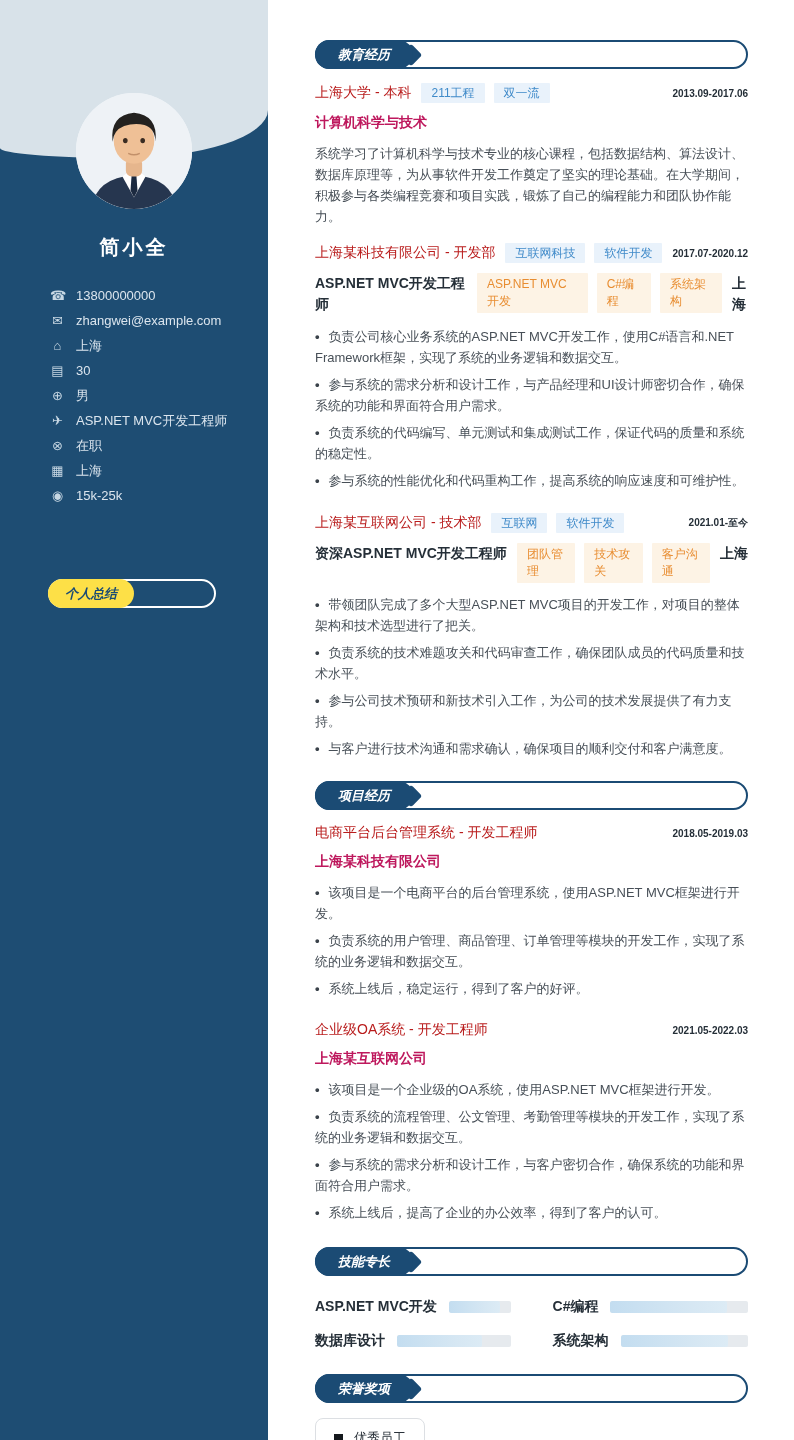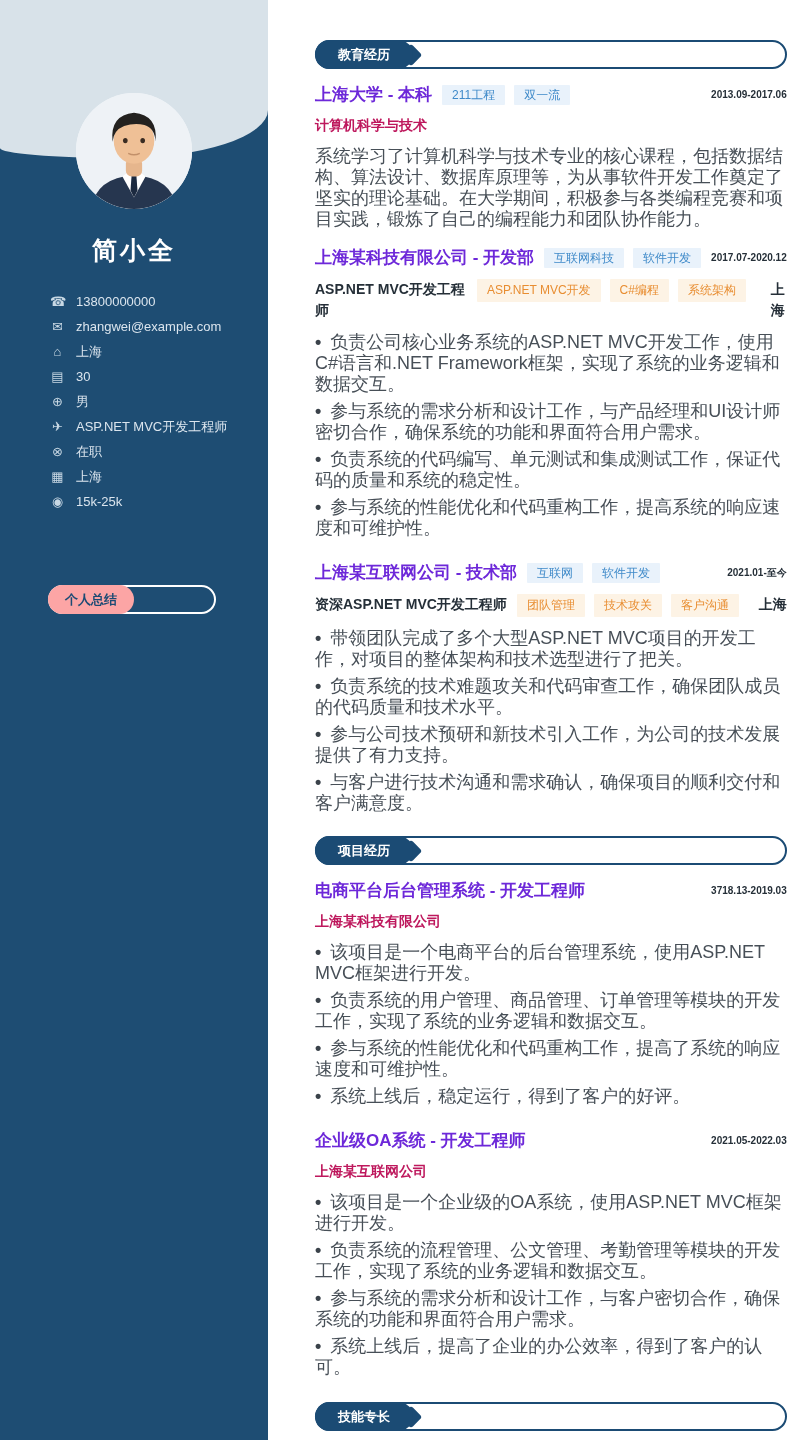--- a/index.html
+++ b/index.html
@@ -9,55 +9,55 @@
     font-family:"Liberation Sans","DejaVu Sans",sans-serif;
     -webkit-font-smoothing:antialiased;
   }
   
   .sidebar { flex:0 0 268px; width:268px; background:#1e4d73; position:relative; color:#dbe5ee; }
   .side-top { position:absolute; top:0; left:0; width:100%; height:158px;
               background:#d8e2e9; border-radius:0 0 55% 45% / 0 0 48px 10px; }
   .avatar-wrap { position:relative; width:116px; height:116px; margin:93px auto 0;
                  border-radius:50%; overflow:hidden; background:#f1f5f8; }
   .avatar-wrap svg { display:block; width:100%; height:100%; }
-  .name { position:relative; text-align:center; color:#fff; font-size:25px; font-weight:700;
+  .name { position:relative; text-align:center; color:#fff; font-size:20px; font-weight:700;
           letter-spacing:3px; margin-top:25px; }
   .contacts { position:relative; margin:27px 18px 0 50px; display:flex; flex-direction:column; gap:10px; }
   .contact { display:flex; align-items:center; gap:11px; font-size:13px; line-height:15px; }
   .c-icon { width:15px; text-align:center; font-size:13px; color:#c8d8e4; flex:0 0 15px; }
   
   .pill { position:relative; height:29px; border:2px solid #1b4b74; border-radius:15px; }
   .pill-label { position:absolute; left:-2px; top:-2px; height:29px; min-width:98px; padding:0 18px;
                 border-radius:15px; display:flex; align-items:center; justify-content:center;
-                font-size:13px; font-weight:700; background:#1b4b74; color:#fff; }
+                font-size:13px; font-weight:700; background:#1b4b74; color:#fff;font-style:italic; }
   .pill-label::after { content:''; position:absolute; right:-6px; top:50%; width:16px; height:16px;
                 border-radius:3px; background:inherit; transform:translateY(-50%) rotate(45deg); z-index:-1; }
   .side-pill { border-color:#fff; margin:76px 52px 0 48px; }
-  .side-pill .pill-label { background:#fca5a5; color:#1b4b74; min-width:86px; padding:0 16px; }
+  .side-pill .pill-label { background:#fde047; color:#1b4b74; min-width:86px; padding:0 16px; }
   .summary-text { position:relative; margin:21px 40px 0 48px; font-size:13px; line-height:23px; color:#d7e2ec; }
   
   .main { flex:1; padding:40px 52px 0 47px; }
   .entry-row { display:flex; align-items:center; gap:10px; margin-top:14px; }
-  .e-title { font-weight:700; font-size:17px; color:#6d28d9; white-space:nowrap; }
+  .e-title { font-weight:400; font-size:14px; color:#b91c1c; white-space:nowrap; }
   .tags { display:flex; gap:9px; align-items:center; }
   .tag { font-size:12px; line-height:14px; padding:3px 10px; border-radius:1px;
          background:#e9f2fb; color:#3f8ac9; white-space:nowrap; }
   .e-date { margin-left:auto; font-weight:700; font-size:10px; color:#252f38; white-space:nowrap; }
   .entry-row2 { display:flex; gap:10px; margin-top:10px; align-items:flex-start; }
   .e-title2 { font-weight:700; font-size:14px; color:#252f38; line-height:21px; }
   .skill-tags { display:flex; gap:9px; flex:1 1 auto; min-width:0; }
   .skill-tags .tag { background:#fdf3e5; color:#e88d31; white-space:normal; line-height:17px; min-width:0; }
   .e-loc { margin-left:auto; font-weight:700; font-size:14px; color:#252f38; line-height:21px; }
   .work-entry:nth-of-type(1) .e-title2 { flex:0 0 152px; }
   .work-entry:nth-of-type(1) .e-loc { flex:0 0 16px; width:16px; }
   .work-entry:nth-of-type(2) .e-title2 { flex:0 0 auto; white-space:nowrap; }
   .work-entry:nth-of-type(2) .e-loc { white-space:nowrap; }
   .work-entry:nth-of-type(2), .proj-entry:nth-of-type(2) { margin-top:22px; }
   .bullets { margin-top:11px; }
-  .bullet { font-size:18px; color:#474f57; line-height:21px; margin-bottom:6px; }
+  .bullet { font-size:13px; color:#474f57; line-height:21px; margin-bottom:6px; }
   .b-dot { font-weight:700; margin-right:9px; color:#3a424a; }
   .proj-company { font-weight:700; font-size:14px; color:#be185d; margin-top:11px; }
   .sec-work { margin-top:16px; } .sec-projects { margin-top:22px; }
   .sec-skills { margin-top:24px; } .sec-honors { margin-top:24px; }
   .skill-grid { display:grid; grid-template-columns:1fr 1fr; column-gap:42px; row-gap:16px; margin-top:22px; }
   .skill { display:flex; align-items:center; gap:12px; }
   .skill-name { font-weight:700; font-size:14px; color:#252f38; white-space:nowrap; }
   .skill-bar { flex:1 1 auto; height:12px; background:#e6eaee; border-radius:2px; overflow:hidden; }
   .skill-fill { height:100%; border-radius:2px;
                 background:linear-gradient(90deg,#c3ddf0 0%,#d6e7f3 70%,#dcebf5 100%); }
@@ -234,30 +234,29 @@
 
   <section class="sec-projects">
     <div class="pill">
       <span class="pill-label">项目经历</span>
     </div>
     <div>
 
         <div class="proj-entry">
           <div class="entry-row">
             <span class="e-title">电商平台后台管理系统 - 开发工程师</span>
-            <span class="e-date">3718.13-2019.03</span>
+            <span class="e-date">2018.05-2019.03</span>
           </div>
           <div class="proj-company">上海某科技有限公司</div>
           <div class="bullets">
 
               <div class="bullet"><span class="b-dot">•</span><span>该项目是一个电商平台的后台管理系统，使用ASP.NET MVC框架进行开发。</span></div>
 
               <div class="bullet"><span class="b-dot">•</span><span>负责系统的用户管理、商品管理、订单管理等模块的开发工作，实现了系统的业务逻辑和数据交互。</span></div>
 
-              <div class="bullet"><span class="b-dot">•</span><span>参与系统的性能优化和代码重构工作，提高了系统的响应速度和可维护性。</span></div>
 
               <div class="bullet"><span class="b-dot">•</span><span>系统上线后，稳定运行，得到了客户的好评。</span></div>
             </div>
         </div>
 
         <div class="proj-entry">
           <div class="entry-row">
             <span class="e-title">企业级OA系统 - 开发工程师</span>
             <span class="e-date">2021.05-2022.03</span>
           </div>

